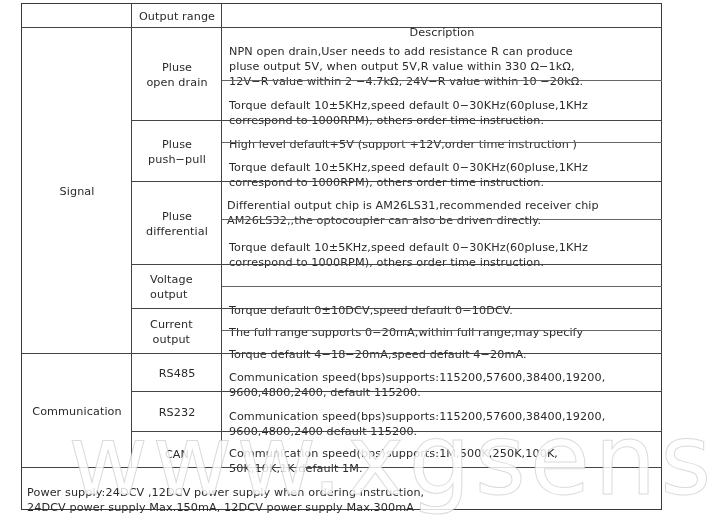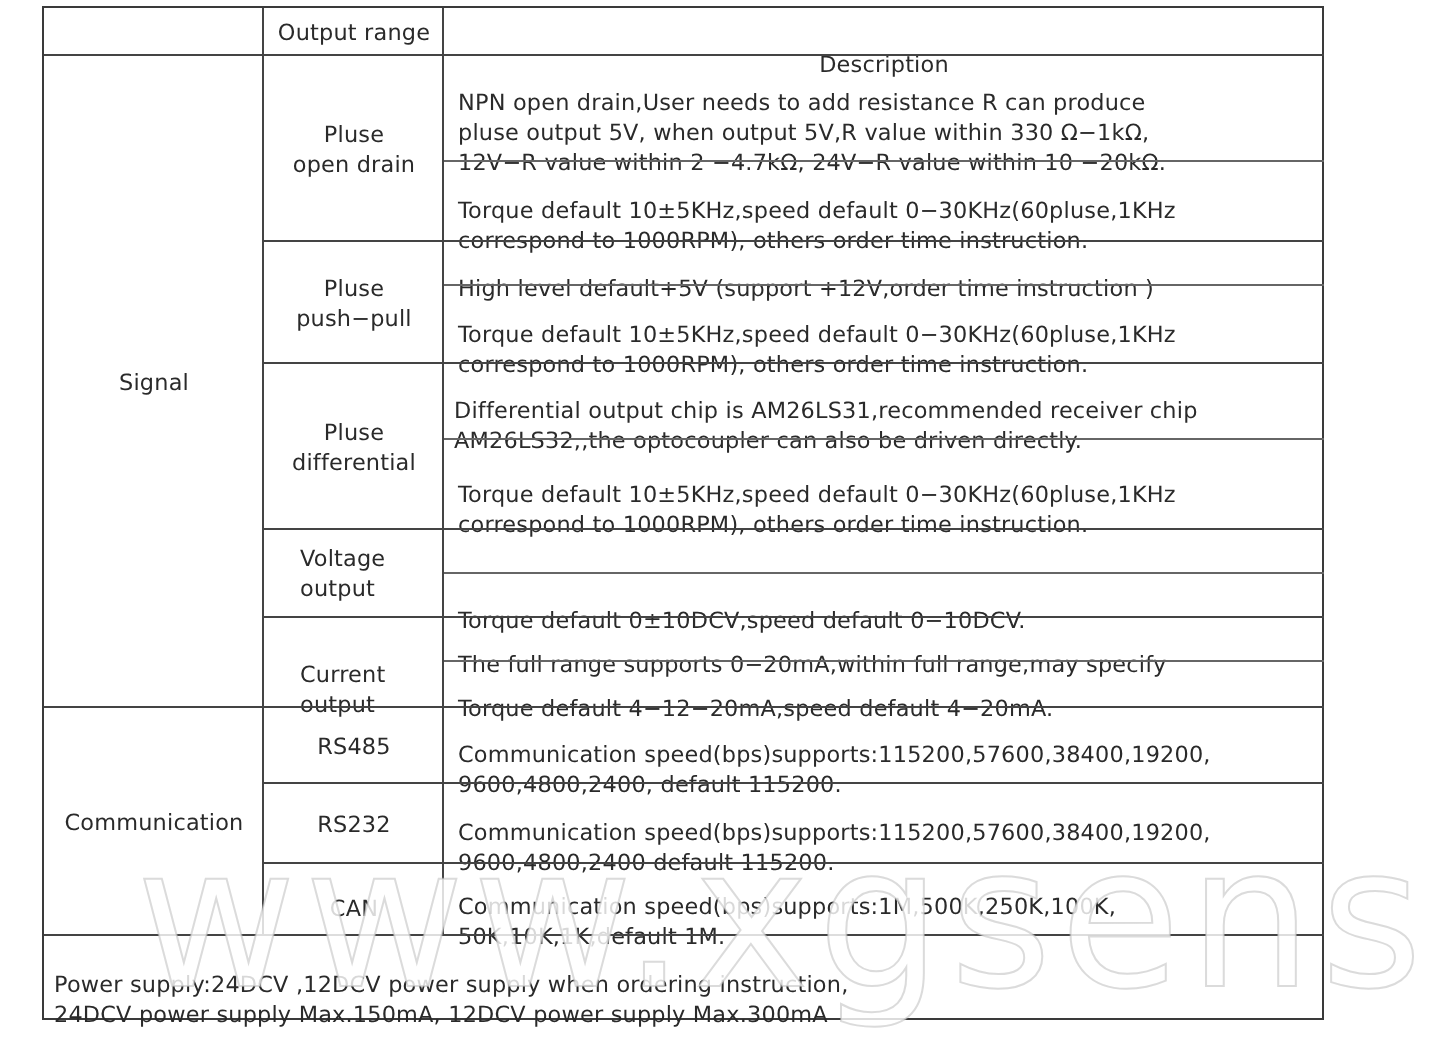--- a/index.html
+++ b/index.html
@@ -32,41 +32,41 @@
   <div class="cell center" style="left:0; top:24px; width:110px; height:326px;">Signal</div>
 
   <div class="cell center" style="left:110px; top:24px; width:90px; height:93px; white-space:pre-line;">Pluse
 open drain</div>
   <div class="cell center" style="left:110px; top:117px; width:90px; height:61px; white-space:pre-line;">Pluse
 push−pull</div>
   <div class="cell center" style="left:110px; top:178px; width:90px; height:83px; white-space:pre-line;">Pluse
 differential</div>
   <div class="cell center" style="left:110px; top:261px; width:90px; height:44px; white-space:pre-line; justify-content:flex-start; padding-left:18px; text-align:left;">Voltage
 output</div>
-  <div class="cell center" style="left:110px; top:318px; width:90px; height:45px; white-space:pre-line; justify-content:flex-start; padding-left:18px; text-align:left;">Current
+  <div class="cell center" style="left:110px; top:305px; width:90px; height:45px; white-space:pre-line; justify-content:flex-start; padding-left:18px; text-align:center;">Current
 output</div>
   <div class="cell center" style="left:110px; top:350px; width:90px; height:38px;">RS485</div>
   <div class="cell center" style="left:110px; top:388px; width:90px; height:40px;">RS232</div>
   <div class="cell center" style="left:110px; top:428px; width:90px; height:36px; padding-top:8px;">CAN</div>
 
   <div class="cell desc" style="left:200px; top:24px; width:440px; height:53px;">NPN open drain,User needs to add resistance R can produce
 pluse output 5V,  when output 5V,R value within 330  Ω−1kΩ,
 12V−R value within 2 −4.7kΩ, 24V−R value within 10 −20kΩ.</div>
   <div class="cell desc" style="left:200px; top:77px; width:440px; height:40px;">Torque default 10±5KHz,speed default 0−30KHz(60pluse,1KHz
 correspond to 1000RPM), others order time instruction.</div>
   <div class="cell desc" style="left:200px; top:117px; width:440px; height:22px;">High level default+5V  (support +12V,order time instruction )</div>
   <div class="cell desc" style="left:200px; top:139px; width:440px; height:39px;">Torque default 10±5KHz,speed default 0−30KHz(60pluse,1KHz
 correspond to 1000RPM), others order time instruction.</div>
   <div class="cell desc" style="left:198px; top:178px; width:440px; height:38px;">Differential output chip is AM26LS31,recommended receiver chip
 AM26LS32,,the optocoupler can also be driven directly.</div>
   <div class="cell desc" style="left:200px; top:216px; width:440px; height:45px;">Torque default 10±5KHz,speed default 0−30KHz(60pluse,1KHz
 correspond to 1000RPM), others order time instruction.</div>
   <div class="cell desc" style="left:200px; top:283px; width:440px; height:22px;">Torque default 0±10DCV,speed default 0−10DCV.</div>
   <div class="cell desc" style="left:200px; top:305px; width:440px; height:22px;">The full range supports 0−20mA,within full range,may specify</div>
-  <div class="cell desc" style="left:200px; top:327px; width:440px; height:23px;">Torque default 4−12−20mA,speed default 4−20mA.</div>
+  <div class="cell desc" style="left:200px; top:327px; width:440px; height:23px;">Torque default 4−18−20mA,speed default 4−20mA.</div>
   <div class="cell desc" style="left:200px; top:350px; width:440px; height:38px;">Communication speed(bps)supports:115200,57600,38400,19200,
 9600,4800,2400, default 115200.</div>
   <div class="cell desc" style="left:200px; top:388px; width:440px; height:40px;">Communication speed(bps)supports:115200,57600,38400,19200,
 9600,4800,2400 default 115200.</div>
   <div class="cell desc" style="left:200px; top:428px; width:440px; height:36px; align-items:flex-start; padding-top:2px;">Communication speed(bps)supports:1M,500K,250K,100K,
 50K,10K,1K,default 1M.</div>
 
   <div class="cell desc" style="left:0; top:464px; width:640px; height:40px; padding-left:5px;">Power supply:24DCV ,12DCV power supply when ordering instruction,
 24DCV power supply Max.150mA, 12DCV power supply Max.300mA</div>
 

